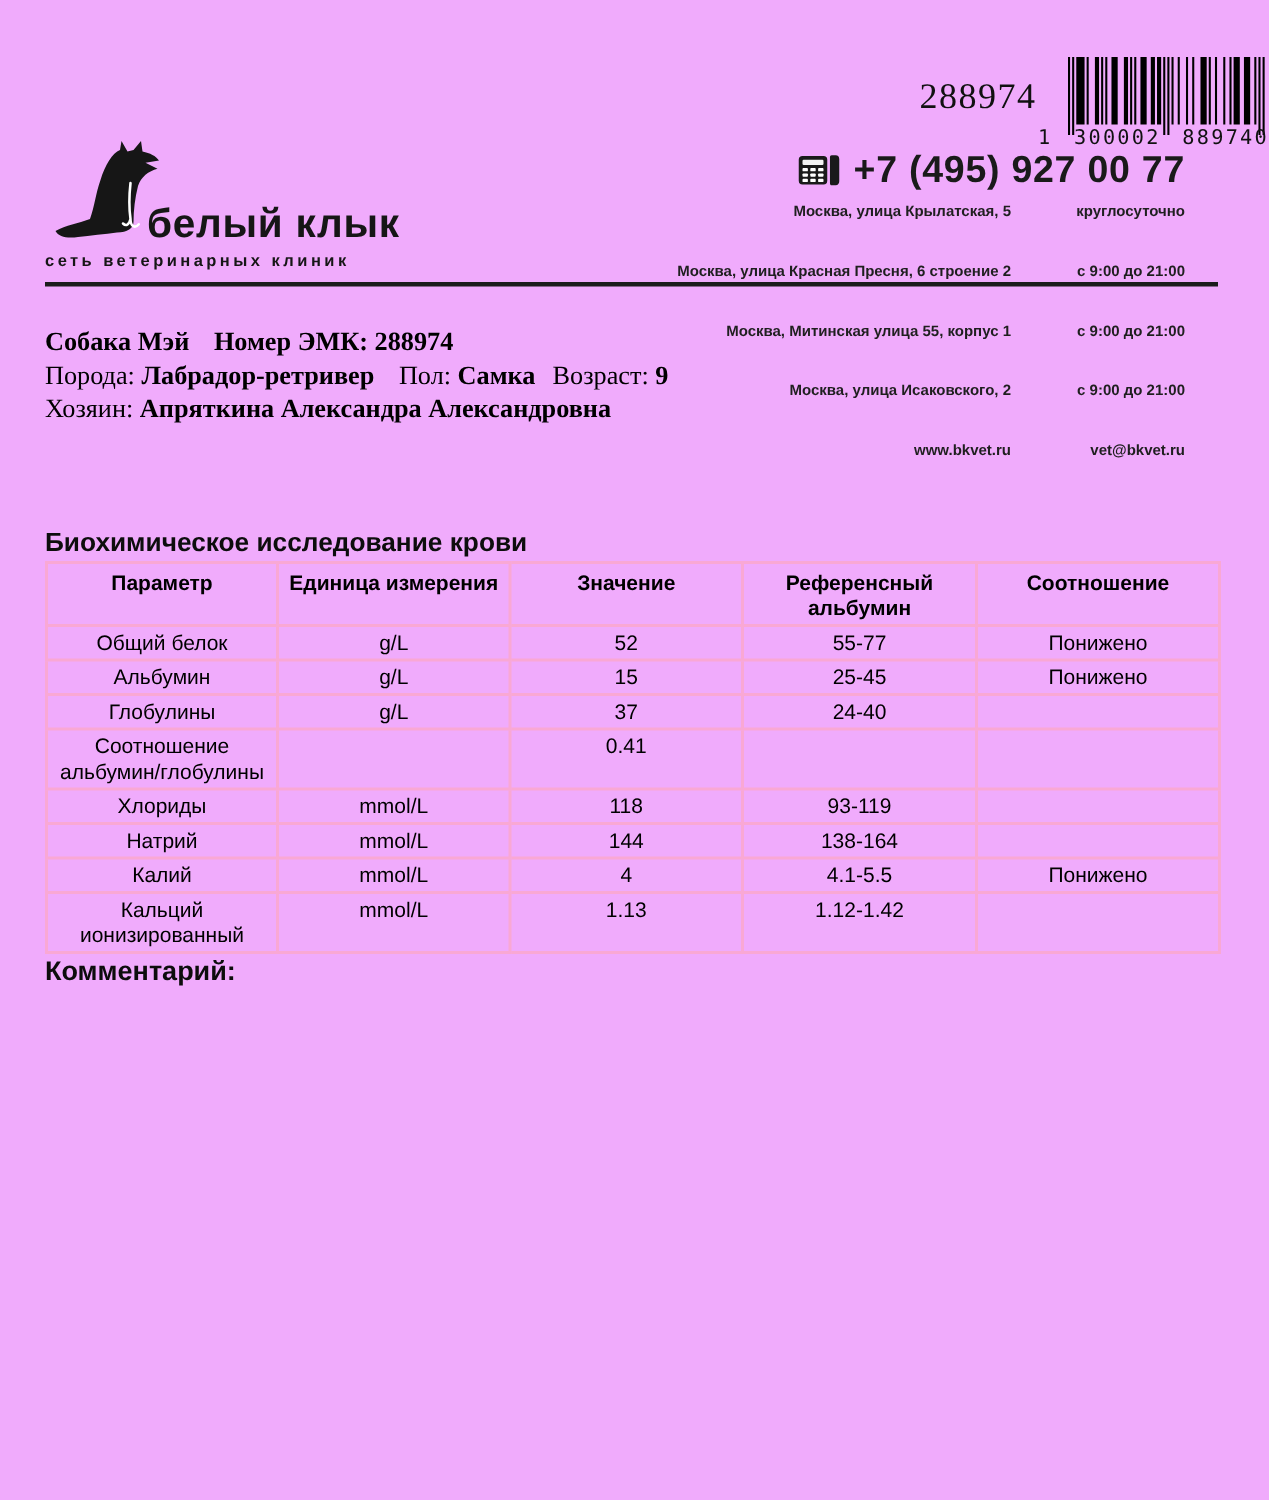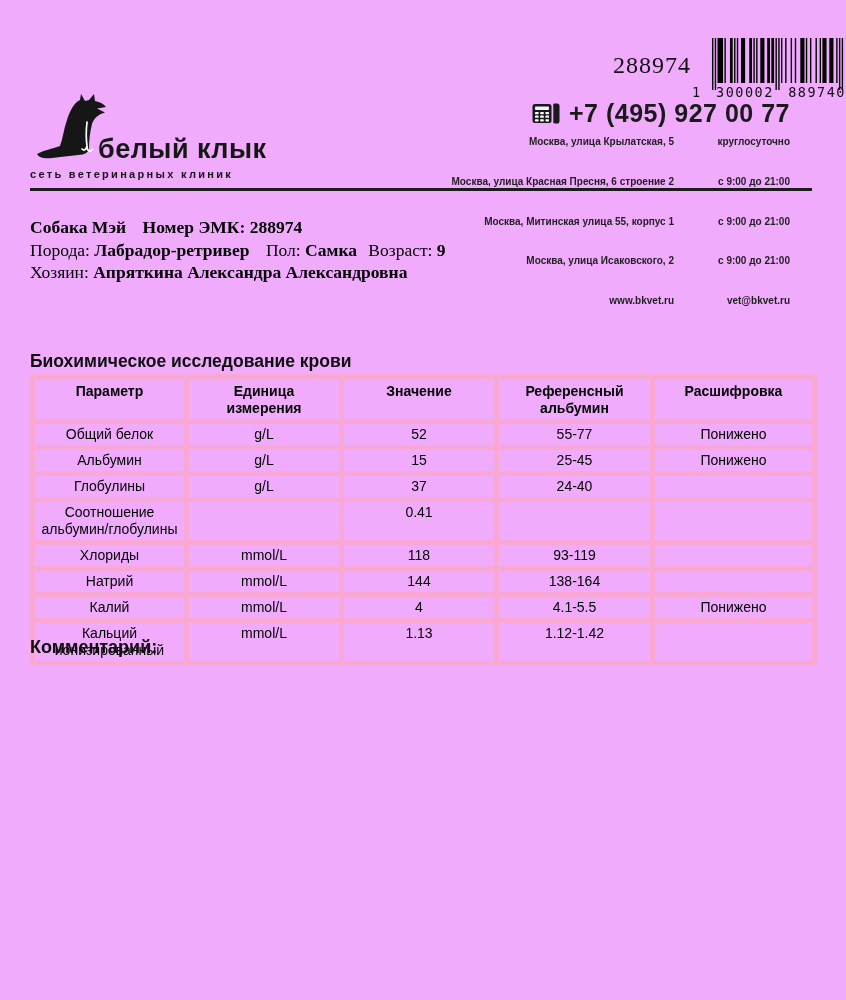--- a/index.html
+++ b/index.html
@@ -71,21 +71,21 @@
   
   .report-title {
     position:absolute; left:30px; top:351px;
     font-size:17.5px; font-weight:bold; color:#0d0d0d;
   }
   table.results {
     position:absolute; left:30px; top:374px; width:782px;
     border-collapse:collapse; table-layout:fixed;
   }
   table.results th, table.results td {
-    border:5px solid #f9a8d4;
+    border:2px solid #f9a8d4;
     font-size:14px; line-height:17px;
     text-align:center; vertical-align:top;
     padding:2px 6px;
     overflow:hidden;
   }
   table.results th { font-weight:bold; height:40px; padding-top:4px; }
   table.results td { height:21px; }
 
   
   .comment {
@@ -224,21 +224,21 @@
         <col style="width:155px">
         <col style="width:156px">
         <col style="width:162px">
     </colgroup>
     <thead>
       <tr>
           <th>Параметр</th>
           <th>Единица измерения</th>
           <th>Значение</th>
           <th>Референсный альбумин</th>
-          <th>Расшифровка</th>
+          <th>Соотношение</th>
         </tr>
     </thead>
     <tbody>
         <tr>
           <td>Общий белок</td>
           <td>g/L</td>
           <td>52</td>
           <td>55-77</td>
           <td>Понижено</td>
         </tr>

